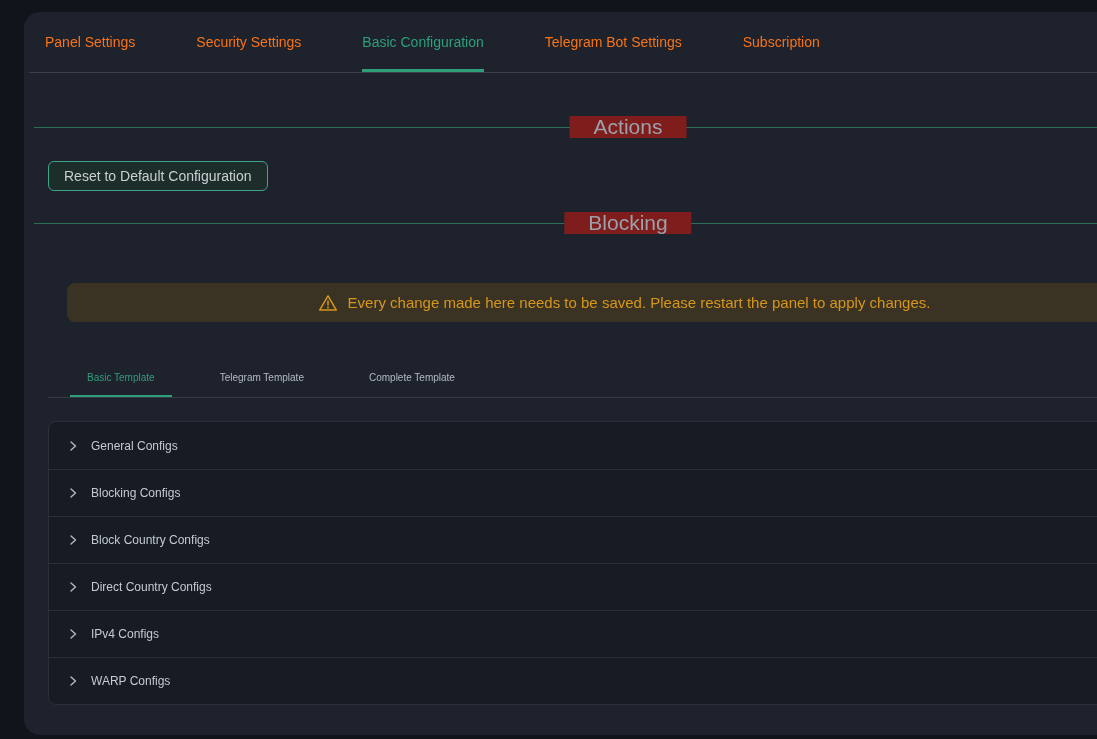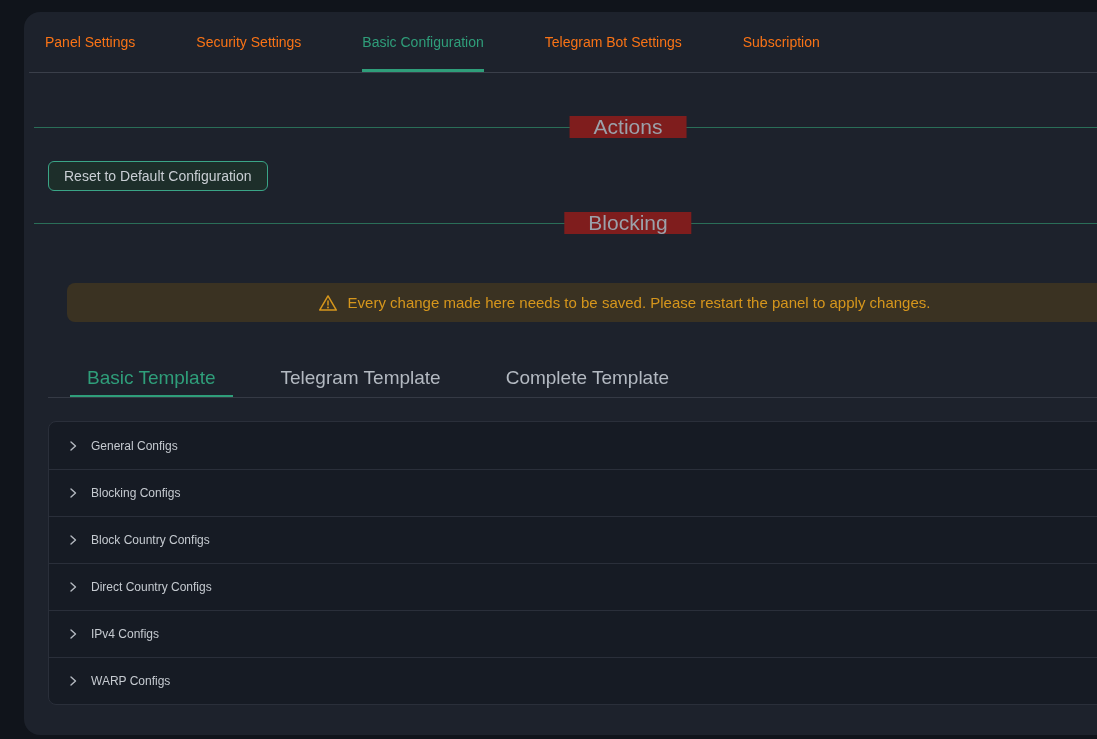--- a/index.html
+++ b/index.html
@@ -85,21 +85,21 @@
   
   .subtabs {
     display: flex; align-items: stretch;
     height: 40px; margin-top: 36px; padding-left: 22px;
     border-bottom: 1px solid #353a45;
     box-sizing: border-box;
   }
   .subtab {
     display: flex; align-items: center;
     padding: 0 17px; margin-right: 31px;
-    font-size: 19px; color: #b3b9c1;
+    font-size: 10px; color: #b3b9c1;
     cursor: pointer; white-space: nowrap;
   }
   .subtab.active {
     color: #2f9e7a; font-weight: 500;
     box-shadow: inset 0 -2px 0 #2f9e7a;
   }
 
   
   .accordion {
     margin-top: 23px;

